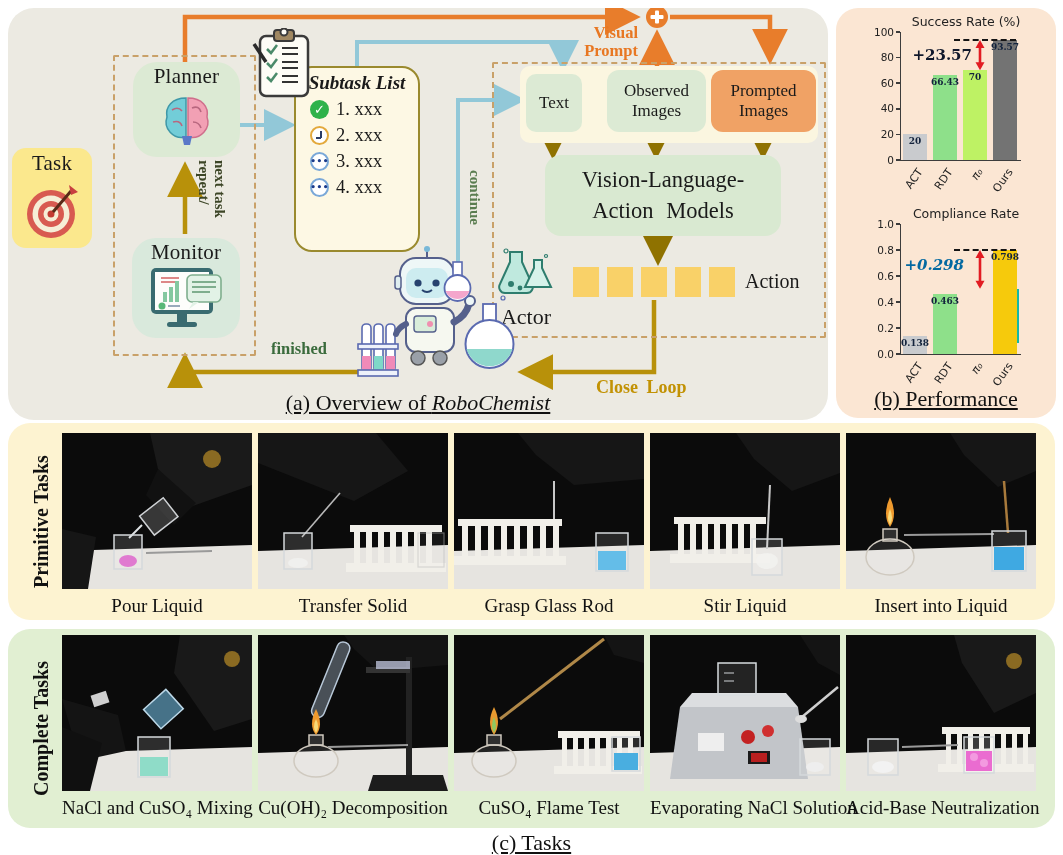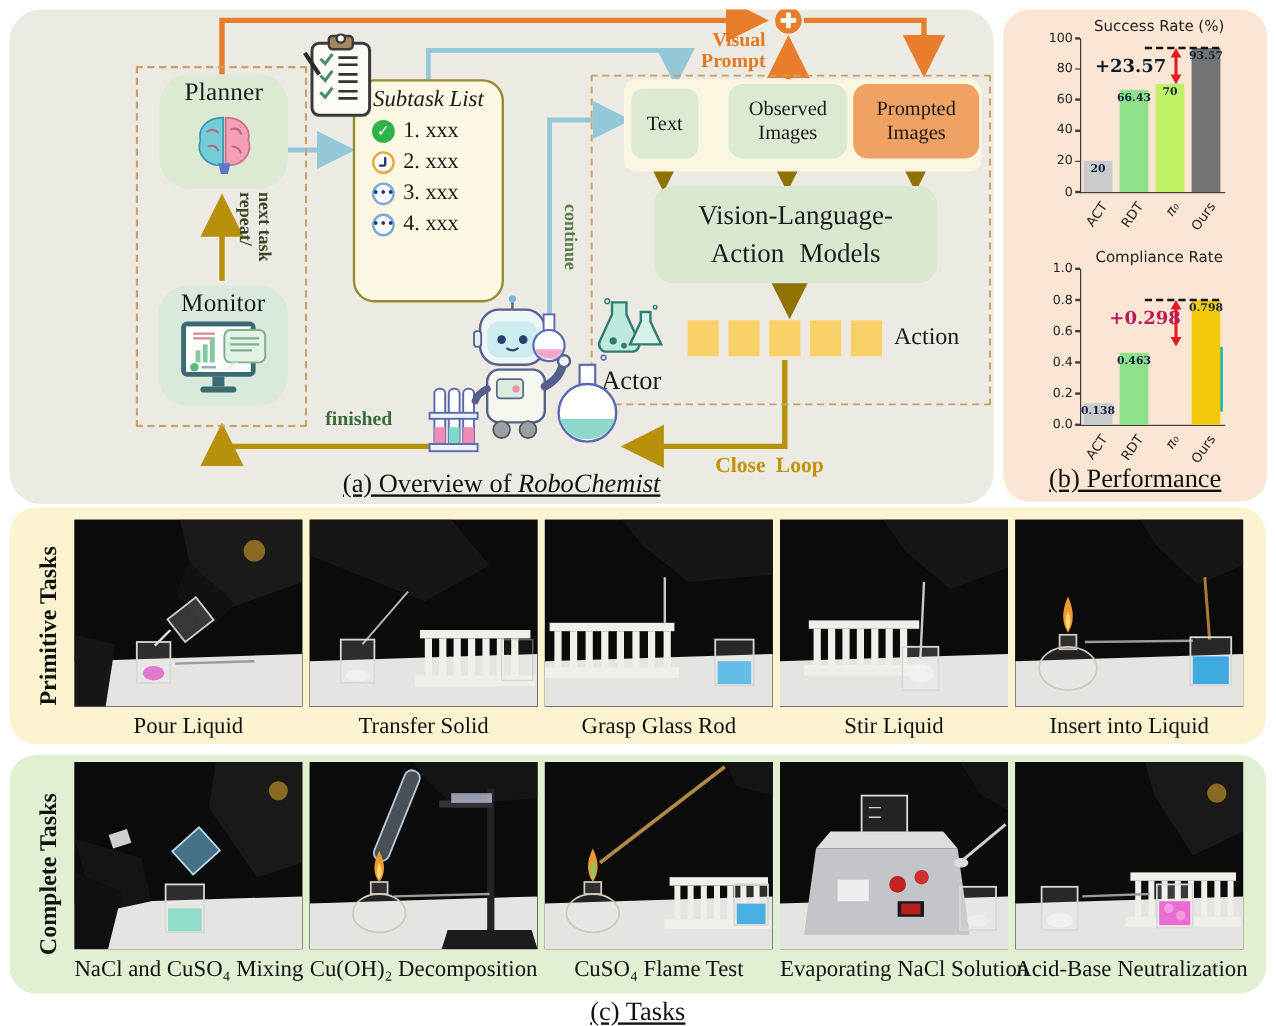--- a/index.html
+++ b/index.html
@@ -7,21 +7,21 @@
           font-family:"Liberation Serif","DejaVu Serif",serif;color:#1a1a1a;}
   .abs{position:absolute;}
   
   #panel-a{left:8px;top:8px;width:820px;height:412px;background:#eceae2;border-radius:26px;}
   #panel-b{left:836px;top:8px;width:220px;height:410px;background:#fbe6d3;border-radius:22px;}
   .dashedbox{border:2px dashed #c9a169;border-radius:2px;}
   .greenbox{background:#dcead4;border-radius:24px;text-align:center;}
   .boxtitle{font-size:21px;letter-spacing:.2px;}
   #task-box{left:4px;top:140px;width:80px;height:100px;background:#fbe88d;border-radius:14px;text-align:center;}
   #subtask-box{left:286px;top:58px;width:122px;height:182px;background:#fdf8e4;border:2.5px solid #9a8a2e;border-radius:18px;}
-  #subtask-title{width:100%;text-align:center;font-style:italic;font-size:19px;margin-top:4px;line-height:1.15;}
+  #subtask-title{width:100%;text-align:center;font-style:italic;font-size:19px;margin-top:4px;line-height:1.15;font-weight:bold;}
   .sub-item{display:flex;align-items:center;gap:7px;margin:5px 0 0 14px;font-size:18.5px;}
   .ic{width:19px;height:19px;border-radius:50%;flex:0 0 19px;display:flex;align-items:center;justify-content:center;}
   .ic-check{background:#2eb24a;color:#fff;font-size:13px;font-weight:bold;font-family:"DejaVu Sans",sans-serif;}
   .ic-clock{background:#fff;border:2.5px solid #e3a93c;box-sizing:border-box;position:relative;}
   .ic-clock:before{content:"";position:absolute;left:8px;top:3px;width:2px;height:7px;background:#2a3c66;}
   .ic-clock:after{content:"";position:absolute;left:4px;top:9px;width:5px;height:2px;background:#2a3c66;}
   .ic-dots{background:#fff;border:2.5px solid #7aa8d8;box-sizing:border-box;color:#1a3a8a;
            font-size:9px;letter-spacing:.5px;line-height:1;font-family:"DejaVu Sans",sans-serif;font-weight:bold;}
   #strip{left:512px;top:58px;width:298px;height:77px;background:#fbf6e0;border-radius:10px;}
   .inbox{display:flex;align-items:center;justify-content:center;font-size:17px;line-height:1.15;text-align:center;}
@@ -113,20 +113,32 @@
         <path d="M646,292 V364 H516" marker-end="url(#m-gd)"></path>
       </g>
       <g stroke="#8f7200" stroke-width="4" fill="none">
         <path d="M545,128 V146" marker-end="url(#m-ol)"></path>
         <path d="M648,128 V146" marker-end="url(#m-ol)"></path>
         <path d="M755,128 V146" marker-end="url(#m-ol)"></path>
         <path d="M650,231 V252" marker-end="url(#m-ol)"></path>
       </g>
     </svg>
 
+    <div id="task-box" class="abs">
+      <div class="boxtitle" style="margin-top:3px">Task</div>
+      <svg class="icon-abs" style="left:13px;top:33px" width="54" height="60" viewBox="0 0 54 60">
+        <circle cx="26" cy="33" r="24" fill="#d85a50"></circle>
+          <circle cx="26" cy="33" r="18.5" fill="#f6eed6"></circle>
+        <circle cx="26" cy="33" r="13" fill="#d85a50"></circle>
+          <circle cx="26" cy="33" r="7.5" fill="#f6eed6"></circle>
+        <circle cx="26" cy="33" r="3.5" fill="#c23b32"></circle>
+        <line x1="46" y1="10" x2="28" y2="31" stroke="#5a2a18" stroke-width="3"></line>
+        <path d="M44,4 l9,7 l-7,3 z" fill="#c84040"></path>
+      </svg>
+    </div>
 
     <div class="abs dashedbox" style="left:105px;top:47px;width:139px;height:297px"></div>
     <div class="abs greenbox" style="left:125px;top:54px;width:107px;height:95px">
       <div class="boxtitle" style="margin-top:2px">Planner</div>
       <svg class="icon-abs" style="left:26px;top:28px" width="56" height="58" viewBox="0 0 56 58">
         <path d="M27,8 C13,8 6,17 8,27 C4,38 14,50 27,47 Z" fill="#72cdd8" stroke="#3f98a8" stroke-width="1.5"></path>
         <path d="M29,8 C43,8 50,17 48,27 C52,38 42,50 29,47 Z" fill="#f2a0b4" stroke="#cf6f8c" stroke-width="1.5"></path>
         <path d="M23,46 h10 l-2,9 h-6 Z" fill="#5a78c8"></path>
         <path d="M13,20 q6,-4 10,1 M14,32 q7,-2 9,4 M33,18 q7,-3 9,4 M34,32 q6,0 8,6" stroke="#b8677f" fill="none" stroke-width="1.6"></path>
       </svg>
@@ -331,21 +343,21 @@
         <div class="bar" style="left: 157px; top: 46.26px; height: 103.74px; background: rgb(246, 202, 12);">
           <div class="barlabel">0.798</div>
         </div>
         <div class="xlabel" style="left: 125px; top: 156px;">Ours</div>
         <div class="dashline" style="left: 118px; top: 45.26px; width: 62px;"></div>
         <svg width="16" height="38.74000000000001" style="position: absolute; left: 136px; top: 46.26px;">
           <line x1="8" y1="3" x2="8" y2="35.74000000000001" stroke="#e21c22" stroke-width="2.6"></line>
           <path d="M8,0 L3.5,8 L12.5,8 Z" fill="#e21c22"></path>
           <path d="M8,38.74000000000001 L3.5,30.74000000000001 L12.5,30.74000000000001 Z" fill="#e21c22"></path>
         </svg>
-        <div class="annot" style="right: 72px; top: 52.26px; color: #be185d;">+0.298</div>
+        <div class="annot" style="right: 92px; top: 52.26px; color: #0369a1; font-style: italic;">+0.298</div>
       </div>
     <div class="abs panel-caption" style="left:0;top:378px;width:220px">(b) Performance</div>
   </div>
 
   <div id="band-primitive" class="abs">
     <div class="rowlabel">Primitive Tasks</div>
     <div class="tiles">
       <div class="tile">
         <div class="photo">
           <svg viewBox="0 0 190 156">

